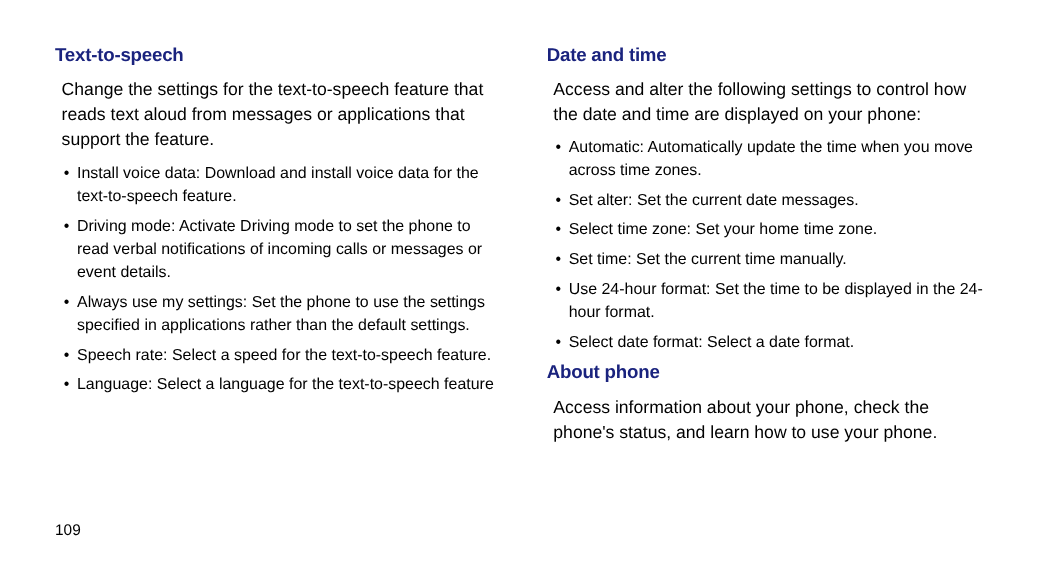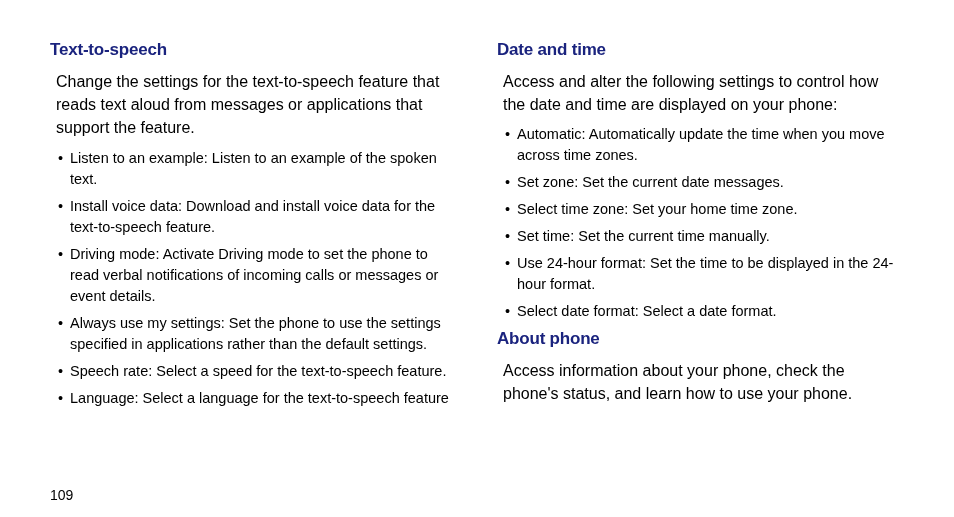--- a/index.html
+++ b/index.html
@@ -51,53 +51,52 @@
       top: 0;
     }
     .bullet-list li b {
       font-weight: normal;
     }
     .section {
       margin-bottom: 2px;
     }
     .page-number {
       position: absolute;
-      bottom: 14px;
+      bottom: 28px;
       left: 50px;
       font-size: 14px;
       color: #000;
     }
   </style>
 </head>
 <body>
 
 <div class="columns">
 
   <div class="col">
     <div class="section">
       <div class="heading">Text-to-speech</div>
       <p class="intro">Change the settings for the text-to-speech feature that reads text aloud from messages or applications that support the feature.</p>
       <ul class="bullet-list">
-        <li><b>Listen to an example:</b><span> Listen to an example of the spoken text.</span></li>
         <li><span>I</span><b>nstall voice data:</b><span> Download and install voice data for the text-to-speech feature.</span></li>
         <li><b>Driving mode:</b><span> Activate Driving mode to set the phone to read verbal notifications of incoming calls or messages or event details.</span></li>
         <li><b>Always use my settings:</b><span> Set the phone to use the settings specified in applications rather than the default settings.</span></li>
         <li><b>Speech rate:</b><span> Select a speed for the text-to-speech feature.</span></li>
         <li><b>Language:</b><span> Select a language for the text-to-speech feature</span></li>
       </ul>
     </div>
   </div>
 
   <div class="col">
     <div class="section">
       <div class="heading">Date and time</div>
       <p class="intro">Access and alter the following settings to control how the date and time are displayed on your phone:</p>
       <ul class="bullet-list">
         <li><b>Automatic:</b><span> Automatically update the time when you move across time zones.</span></li>
-        <li><b>Set zone:</b><span> Set the current date messages.</span></li>
+        <li><b>Set alter:</b><span> Set the current date messages.</span></li>
         <li><b>Select time zone:</b><span> Set your home time zone.</span></li>
         <li><b>Set time:</b><span> Set the current time manually.</span></li>
         <li><b>Use 24-hour format:</b><span> Set the time to be displayed in the 24-hour format.</span></li>
         <li><b>Select date format:</b><span> Select a date format.</span></li>
       </ul>
     </div>
     <div class="section">
       <div class="heading">About phone</div>
       <p class="intro">Access information about your phone, check the phone's status, and learn how to use your phone.</p>
     </div>

